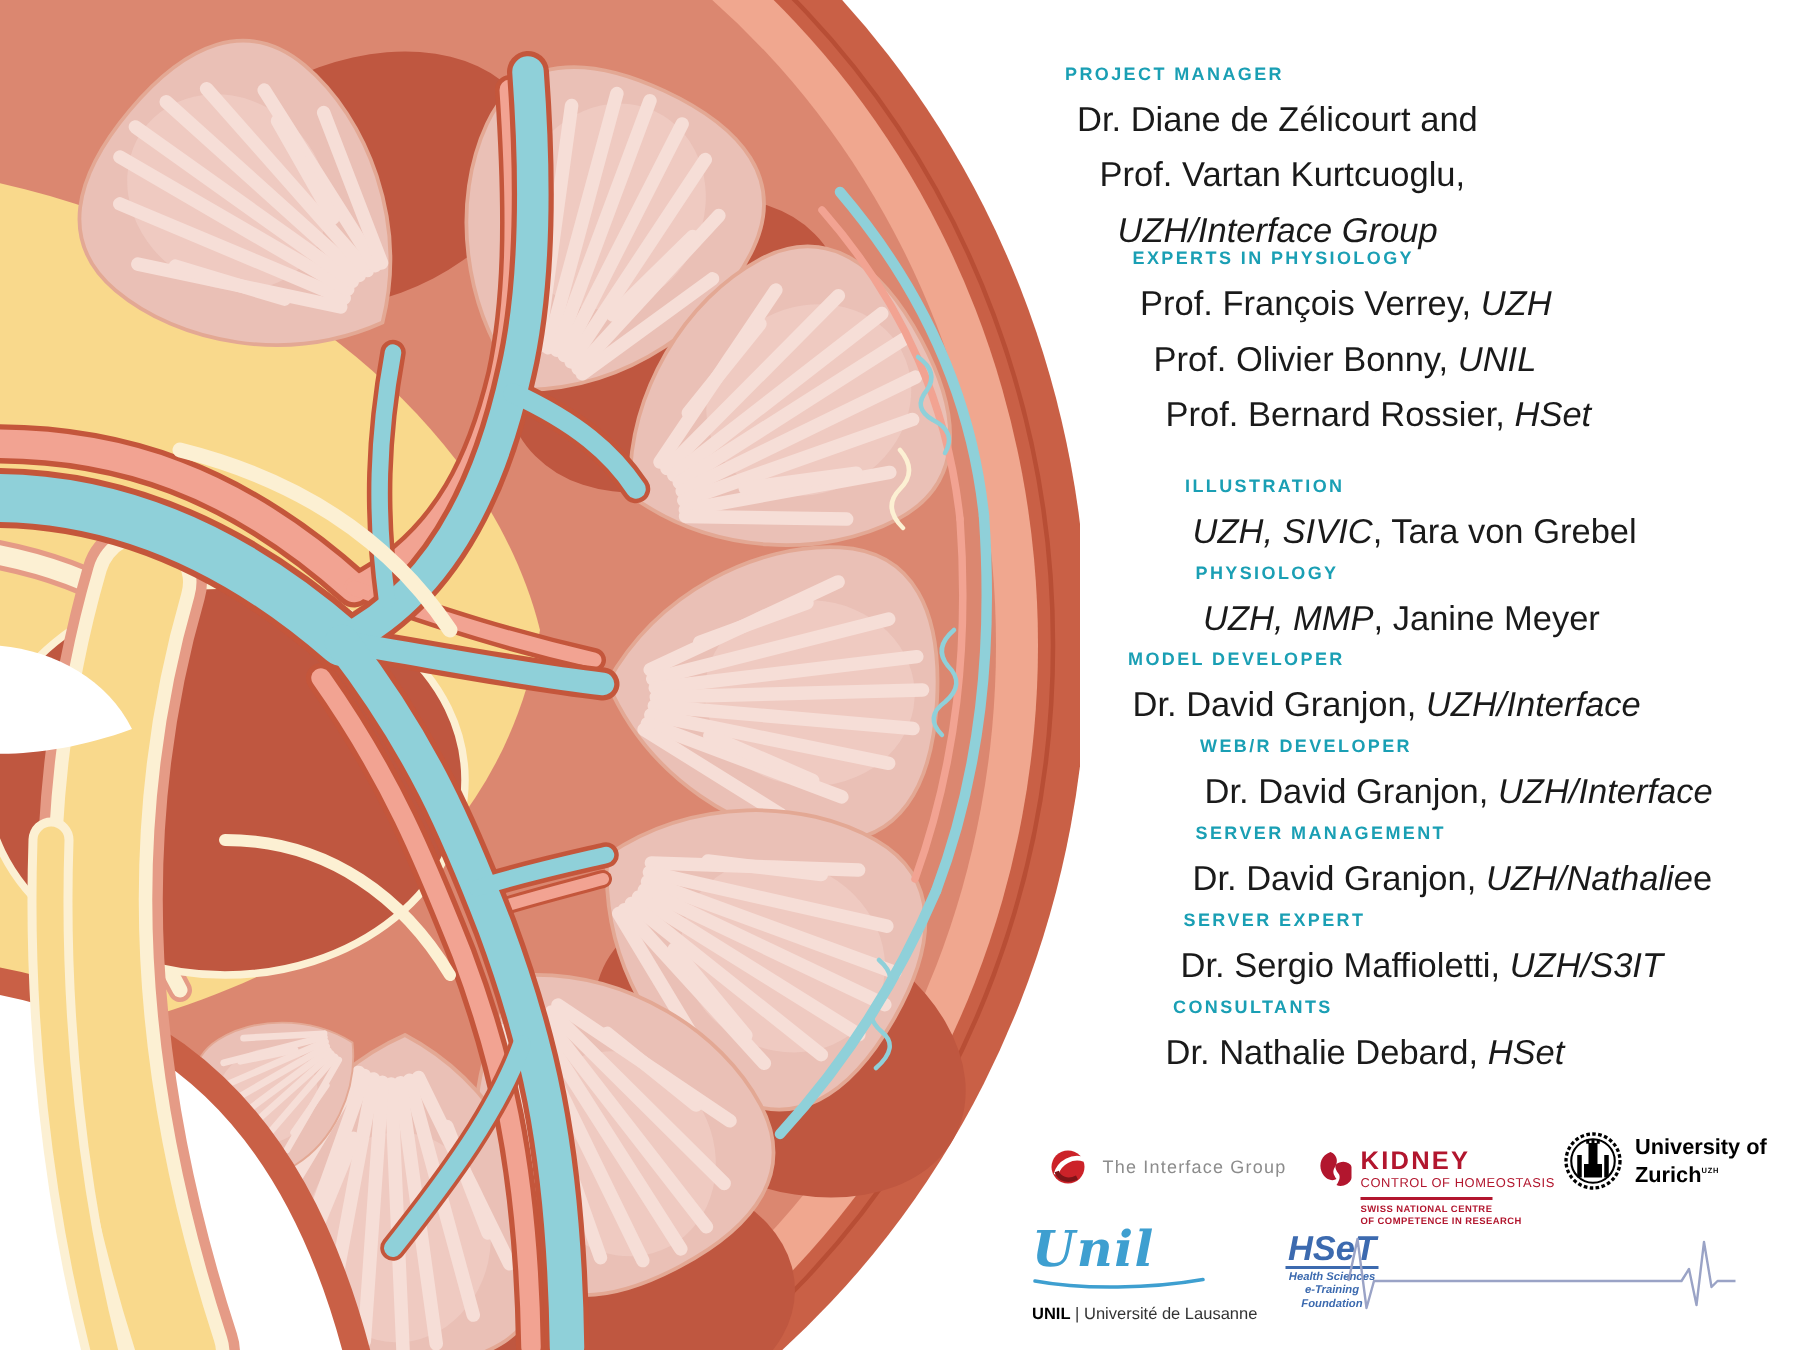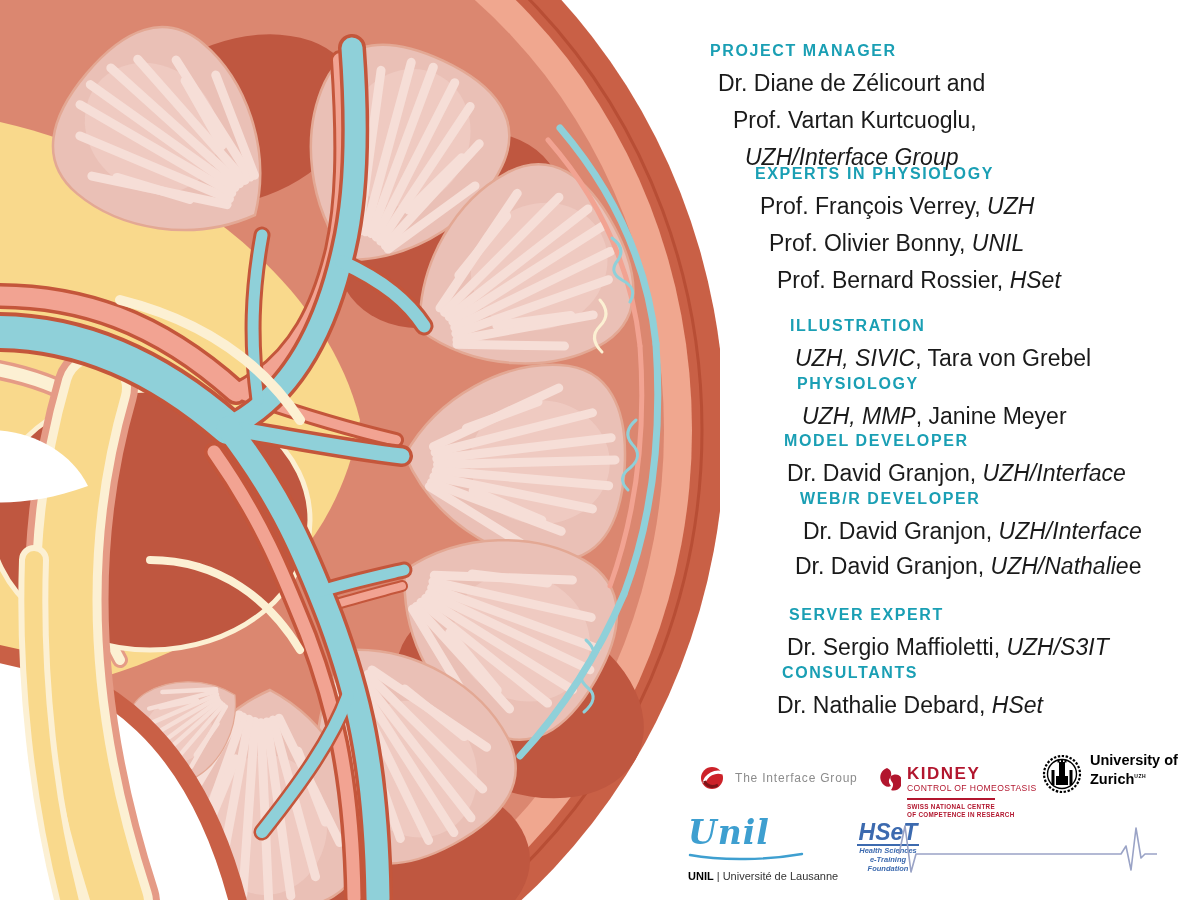--- a/index.html
+++ b/index.html
@@ -11,46 +11,46 @@
   #illustration{position:absolute;left:0;top:0;width:720px;height:900px;}
   .pyr-body{fill:#EAC0B6;stroke:#E3A894;stroke-width:2.5;}
   .pyr-core{fill:#F2D2CA;opacity:.55;}
   .pyr-stripes path{stroke:#F6DED7;stroke-width:9;stroke-linecap:round;fill:none;}
   .vo{stroke:#C4563B;fill:none;stroke-linecap:round;}
   .vt{stroke:#8FD0D9;fill:none;stroke-linecap:round;}
   .va{stroke:#F2A392;fill:none;stroke-linecap:round;}
   .thin{fill:none;stroke-linecap:round;}
   
   .sec{position:absolute;white-space:nowrap;}
-  .role{color:#1A9FB4;font-weight:bold;font-size:16px;letter-spacing:1.6px;margin-bottom:5px;}
+  .role{color:#1A9FB4;font-weight:bold;font-size:12px;letter-spacing:1.6px;margin-bottom:5px;}
   .ln{font-size:23px;color:#1A1A1A;line-height:37px;}
   .ln em{}
   .sec1{left:710px;top:42px;}  .sec1 .ln:nth-of-type(2){margin-left:8px;}
   .sec1 .ln:nth-of-type(3){margin-left:23px;} .sec1 .ln:nth-of-type(4){margin-left:35px;}
   .sec2{left:755px;top:165px;} .sec2 .ln:nth-of-type(2){margin-left:5px;}
   .sec2 .ln:nth-of-type(3){margin-left:14px;} .sec2 .ln:nth-of-type(4){margin-left:22px;}
   .sec2 .ln:nth-of-type(5){margin-left:30px;}
   .sec3{left:790px;top:317px;} .sec3 .ln{margin-left:5px;}
   .sec4{left:797px;top:375px;} .sec4 .ln{margin-left:5px;}
-  .sec5{left:784px;top:432px;} .sec5 .ln{margin-left:3px;}
+  .sec5{left:752px;top:432px;} .sec5 .ln{margin-left:3px;}
   .sec6{left:800px;top:490px;} .sec6 .ln{margin-left:3px;}
   .sec7{left:797px;top:548px;} .sec7 .ln{margin-left:-2px;}
   .sec8{left:789px;top:606px;} .sec8 .ln{margin-left:-2px;}
   .sec9{left:782px;top:664px;} .sec9 .ln{margin-left:-5px;}
   
   .logo{position:absolute;}
   #logo-interface{left:697px;top:763px;display:flex;align-items:center;gap:8px;}
   #logo-interface .t{color:#8C8C8C;font-size:12px;letter-spacing:.8px;}
   #logo-kidney{left:877px;top:765px;display:flex;gap:6px;justify-content:center;}
   #logo-kidney .col{display:flex;flex-direction:column;}
   #logo-kidney .t1{color:#B2162E;font-weight:bold;font-size:17px;letter-spacing:1.5px;line-height:18px;}
   #logo-kidney .t2{color:#B2162E;font-weight:normal;font-size:8.6px;letter-spacing:.4px;line-height:11px;}
   #logo-kidney .rule{height:2px;background:#B2162E;width:88px;margin:4px 0 3px 0;}
   #logo-kidney .t3{color:#B2162E;font-size:6.3px;font-weight:bold;letter-spacing:.3px;line-height:8px;}
-  #logo-uzh{left:1041px;top:752px;display:flex;align-items:flex-start;gap:7px;}
+  #logo-uzh{left:1041px;top:752px;display:flex;align-items:center;gap:7px;}
   #logo-uzh .t{font-weight:bold;font-size:14.5px;line-height:16px;color:#000;}
   #logo-uzh sup{font-size:5px;letter-spacing:.5px;}
   #logo-unil{left:688px;top:818px;}
   #logo-unil .script{font-family:"DejaVu Serif", serif;font-style:italic;font-weight:bold;
     font-size:33px;color:#3E9FD0;line-height:30px;letter-spacing:1px;}
   #logo-unil .cap{font-size:11px;color:#333;margin-top:4px;}
   #logo-unil .cap b{color:#000;}
   #logo-hset{left:843px;top:820px;width:90px;text-align:center;}
   #logo-hset .t{color:#3C6AAF;font-weight:bold;font-style:italic;font-size:23px;line-height:24px;
     border-bottom:2px solid #3C6AAF;display:inline-block;padding:0 2px;}
@@ -201,20 +201,21 @@
   <div class="role">MODEL DEVELOPER</div>
   <div class="ln"><span>Dr. David Granjon, </span><em>UZH/Interface</em><span></span></div>
 </div>
 
 <div class="sec sec6">
   <div class="role">WEB/R DEVELOPER</div>
   <div class="ln"><span>Dr. David Granjon, </span><em>UZH/Interface</em><span></span></div>
 </div>
 
 <div class="sec sec7">
+  <div class="role">SERVER MANAGEMENT</div>
   <div class="ln"><span>Dr. David Granjon, </span><em>UZH/Nathalie</em><span>e</span></div>
 </div>
 
 <div class="sec sec8">
   <div class="role">SERVER EXPERT</div>
   <div class="ln"><span>Dr. Sergio Maffioletti, </span><em>UZH/S3IT</em><span></span></div>
 </div>
 
 <div class="sec sec9">
   <div class="role">CONSULTANTS</div>

